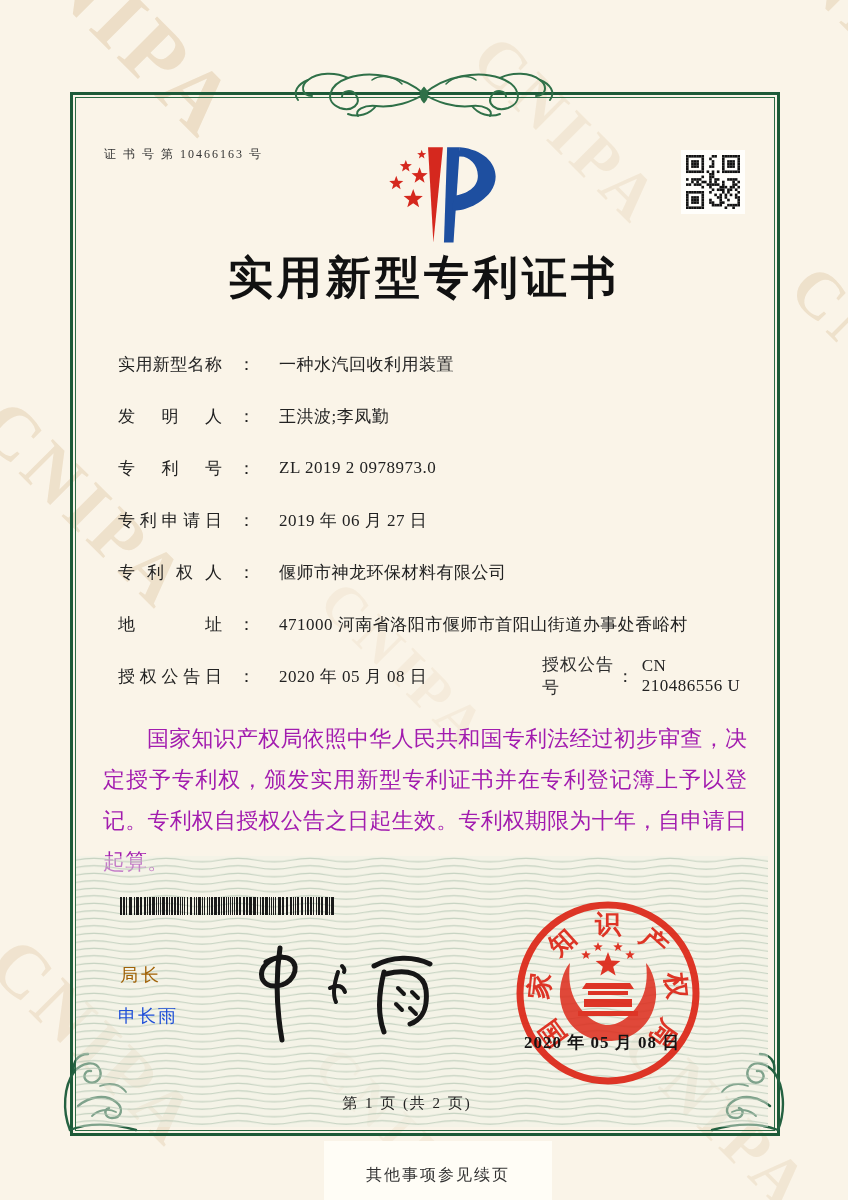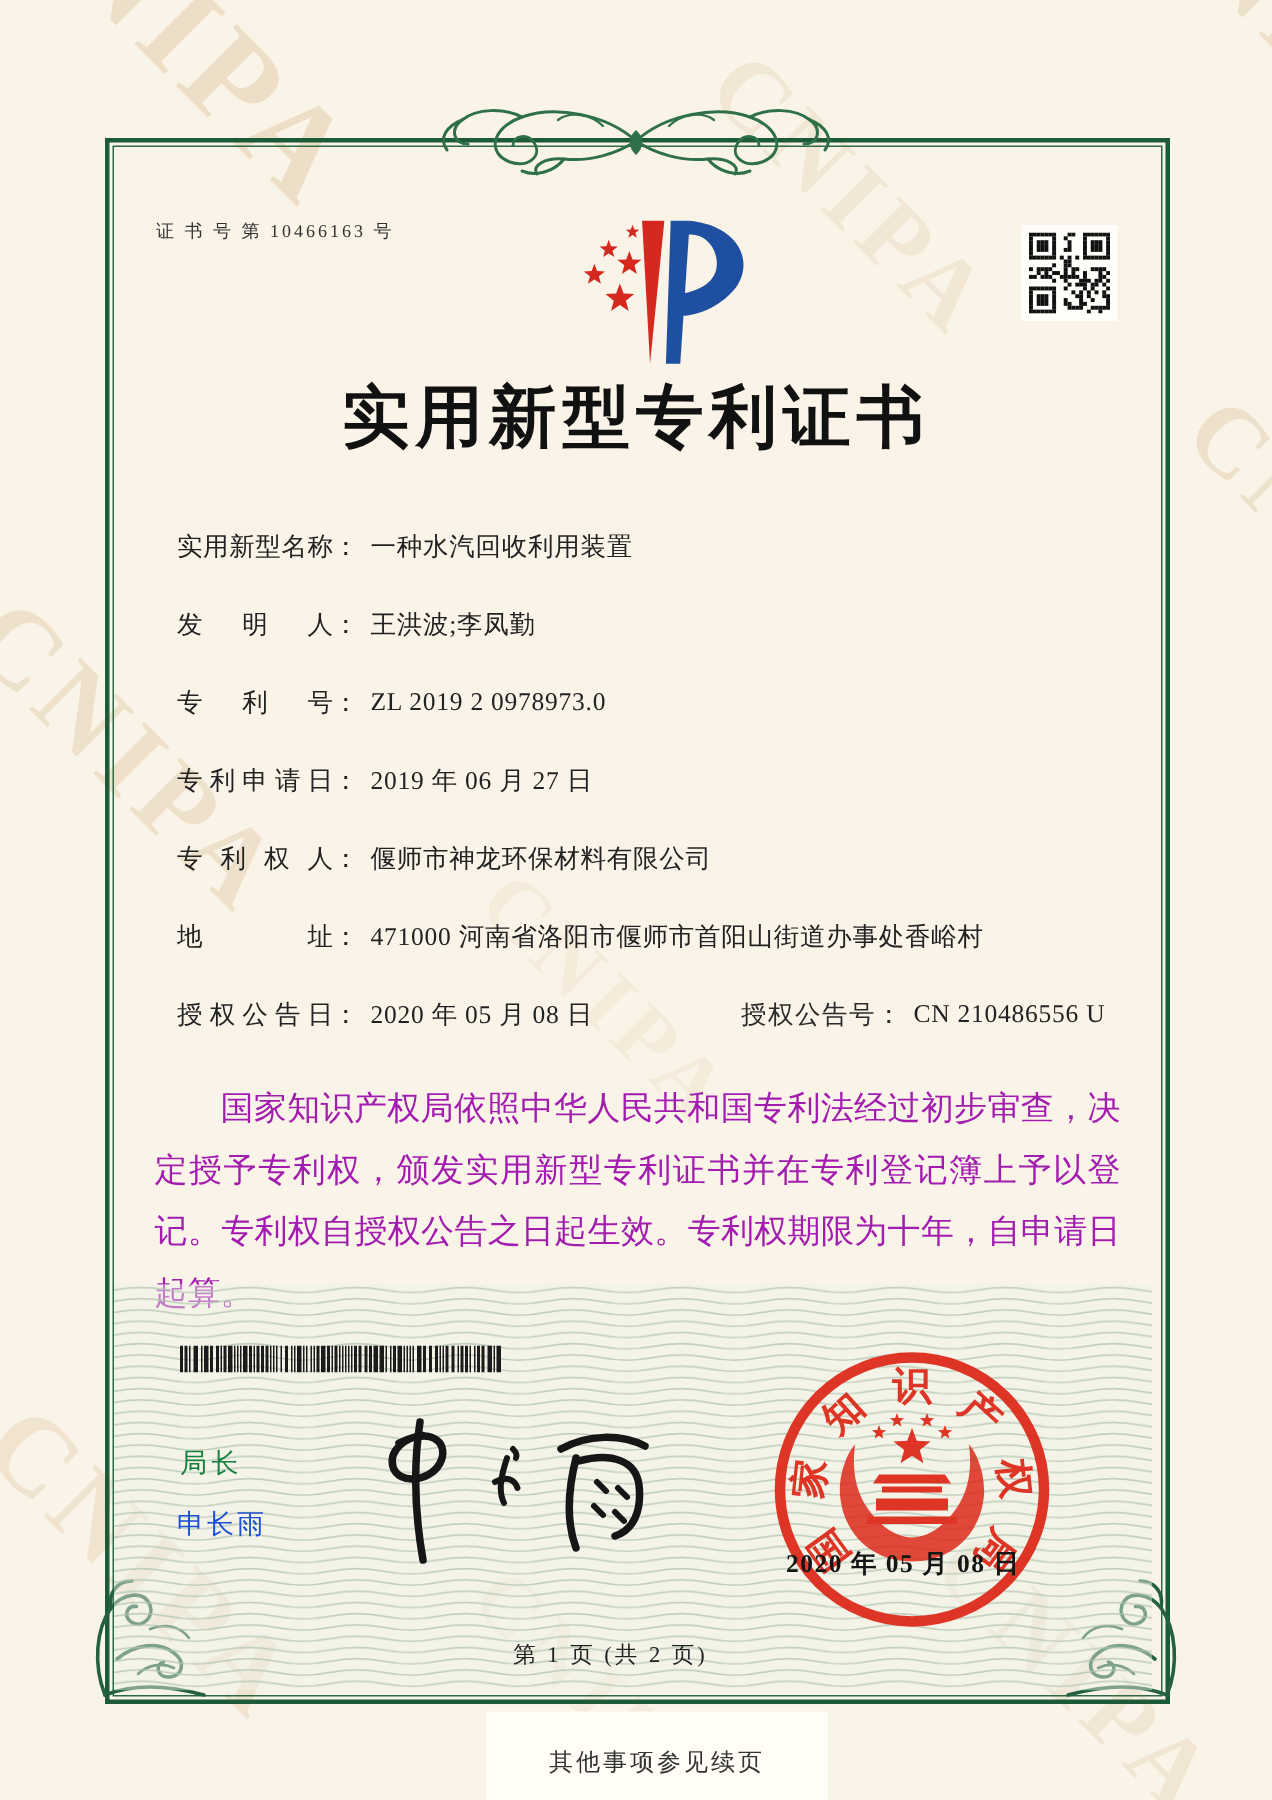--- a/index.html
+++ b/index.html
@@ -37,41 +37,41 @@
   .qr-box{
     position:absolute;left:681px;top:150px;width:64px;height:64px;background:#fffefb;
     display:flex;align-items:center;justify-content:center;
   }
   .title{
     position:absolute;left:0;top:248px;width:848px;text-align:center;
     font-size:45px;font-weight:bold;letter-spacing:4px;color:#111;font-family:Liberation Mono, monospace;
   }
   
   .fields{position:absolute;left:118px;top:338px;width:630px;}
-  .frow{height:52px;display:flex;align-items:center;font-size:17px;}
+  .frow{height:52px;display:flex;align-items:center;font-size:17px;gap:16px;}
   .flabel{
     display:inline-block;width:104px;text-align:justify;text-align-last:justify;
     color:#222;flex:none;
   }
   .fcolon{flex:none;color:#222;}
   .fvalue{margin-left:8px;color:#222;letter-spacing:0.5px;}
   .fvalue.first-of-pair{min-width:188px;}
   .pair2{display:flex;align-items:center;margin-left:22px;}
   
   .paras{
     position:absolute;left:103px;top:698px;width:644px;
     font-size:22px;line-height:1.87;text-align:justify;color:#a21caf;margin-top:20px;
   }
   .paras p{margin:0;text-indent:2em;}
   
   .waveband{position:absolute;left:76px;top:856px;width:692px;height:271px;}
   
   .barcode{position:absolute;left:120px;top:897px;width:218px;height:18px;}
   
-  .signer-title{position:absolute;left:120px;top:963px;font-size:18px;color:#15803d;letter-spacing:3px;}
+  .signer-title{position:absolute;left:120px;top:963px;font-size:18px;color:#a16207;letter-spacing:3px;}
   .signer-name{position:absolute;left:118px;top:1004px;font-size:18px;color:#1d4ed8;letter-spacing:2px;}
   .signature{position:absolute;left:238px;top:940px;width:210px;height:110px;}
   
   .seal{position:absolute;left:508px;top:893px;width:200px;height:200px;opacity:0.95;}
   .seal-date{
     position:absolute;left:524px;top:1031px;width:180px;
     font-size:17px;font-weight:bold;color:#151515;letter-spacing:1px;white-space:nowrap;
   }
   .page-indicator{
     position:absolute;left:0;top:1094px;width:814px;text-align:center;

